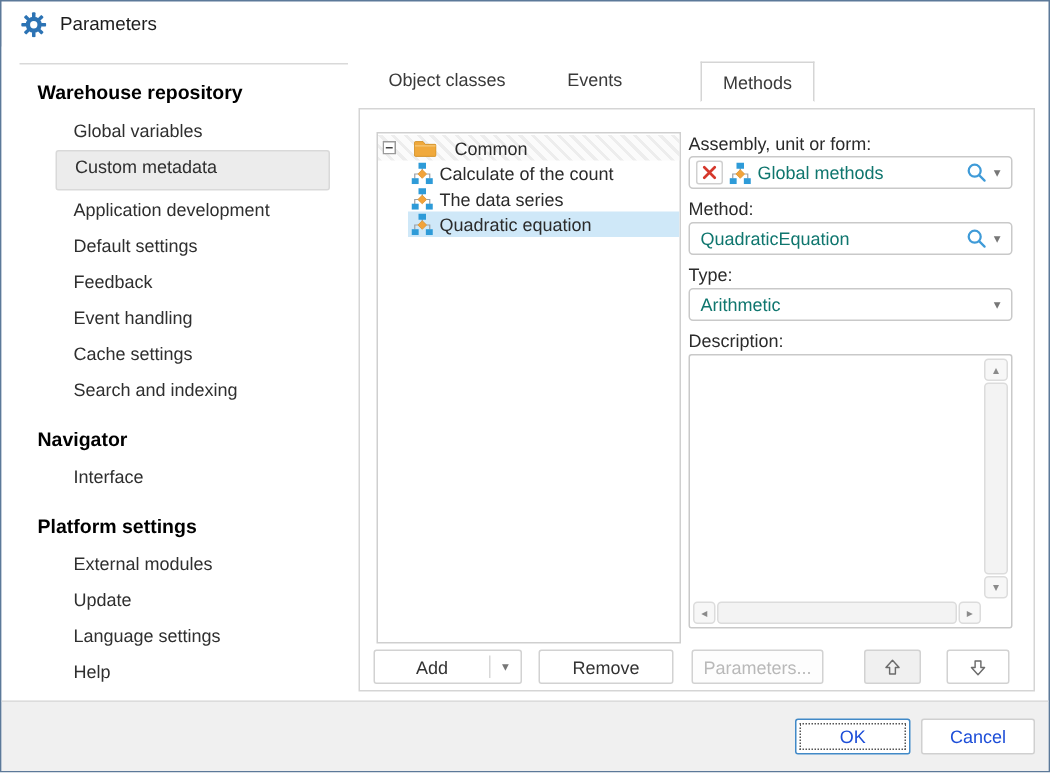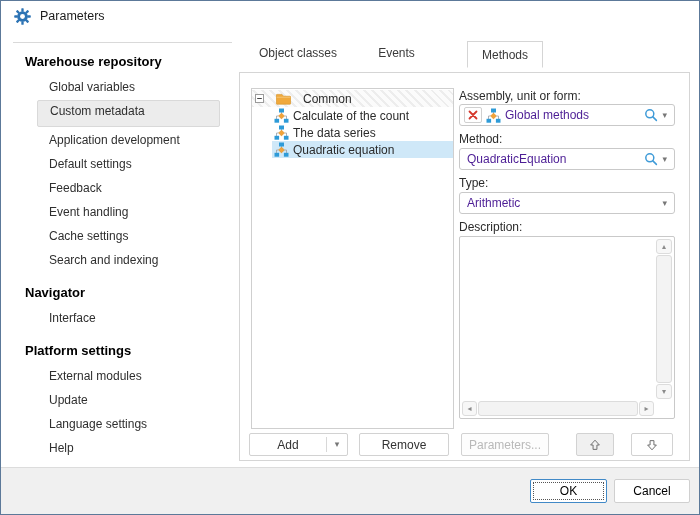--- a/index.html
+++ b/index.html
@@ -51,21 +51,21 @@
   .trow .inner { flex:1; display:flex; align-items:center; gap:4px; height:17px; padding-left:2px; }
   .trow.selected .inner { background:#cfe8f8; }
   .tlabel { white-space:nowrap; color:#2b2b2b; }
 
   
   .form { position:absolute; left:219px; top:16px; width:216px; }
   .flabel { height:14px; line-height:14px; margin-bottom:1px; color:#2b2b2b; }
   .flabel.after { margin-top:6px; margin-bottom:2px; }
   .combo { height:22px; border:1px solid #c9c9c9; border-radius:3px; background:#fff;
            display:flex; align-items:center; padding:0 7px 0 4px; gap:4px; }
-  .combo-text { color:#4c1d95; white-space:nowrap; }
+  .combo-text { color:#0f766e; white-space:nowrap; }
   .flex-fill { flex:1; }
   .caret { font-size:9px; color:#777; line-height:1; }
   .mini-btn { width:18px; height:16px; border:1px solid #d0d0d0; border-radius:2px;
               background:#fff; display:flex; align-items:center; justify-content:center; }
 
   
   .descbox { position:relative; height:183px; border:1px solid #c9c9c9; border-radius:2px;
              background:#fff; }
   .vsb { position:absolute; top:2px; right:2px; bottom:19px; width:16px;
          display:flex; flex-direction:column; gap:1px; }
@@ -88,21 +88,21 @@
   .add-caret-zone { width:20px; display:flex; align-items:center; justify-content:center; }
   .btn-remove { left:119px; width:90px; }
   .btn-params { left:221px; width:88px; color:#b9b9b9; background:#fdfdfd; }
   .btn-up { left:336px; width:38px; background:#f0f0f0; }
   .btn-down { left:391px; width:42px; }
 
   
   .footer { position:absolute; left:0; right:0; bottom:0; height:47px;
             background:#f0f0f0; border-top:1px solid #dcdcdc; }
   .fbtn { position:absolute; top:11px; height:24px; background:#fff;
-          border:1px solid #d0d0d0; border-radius:2px; color:#000000;
+          border:1px solid #d0d0d0; border-radius:2px; color:#1d4ed8;
           display:flex; align-items:center; justify-content:center; cursor:default; }
   .fbtn-ok { left:529px; width:77px; border:1px solid #4189c7;
              outline:1px dotted #555; outline-offset:-4px; }
   .fbtn-cancel { left:613px; width:76px; }
 
   svg { display:block; }
 </style>
 </head>
 <body>
 

